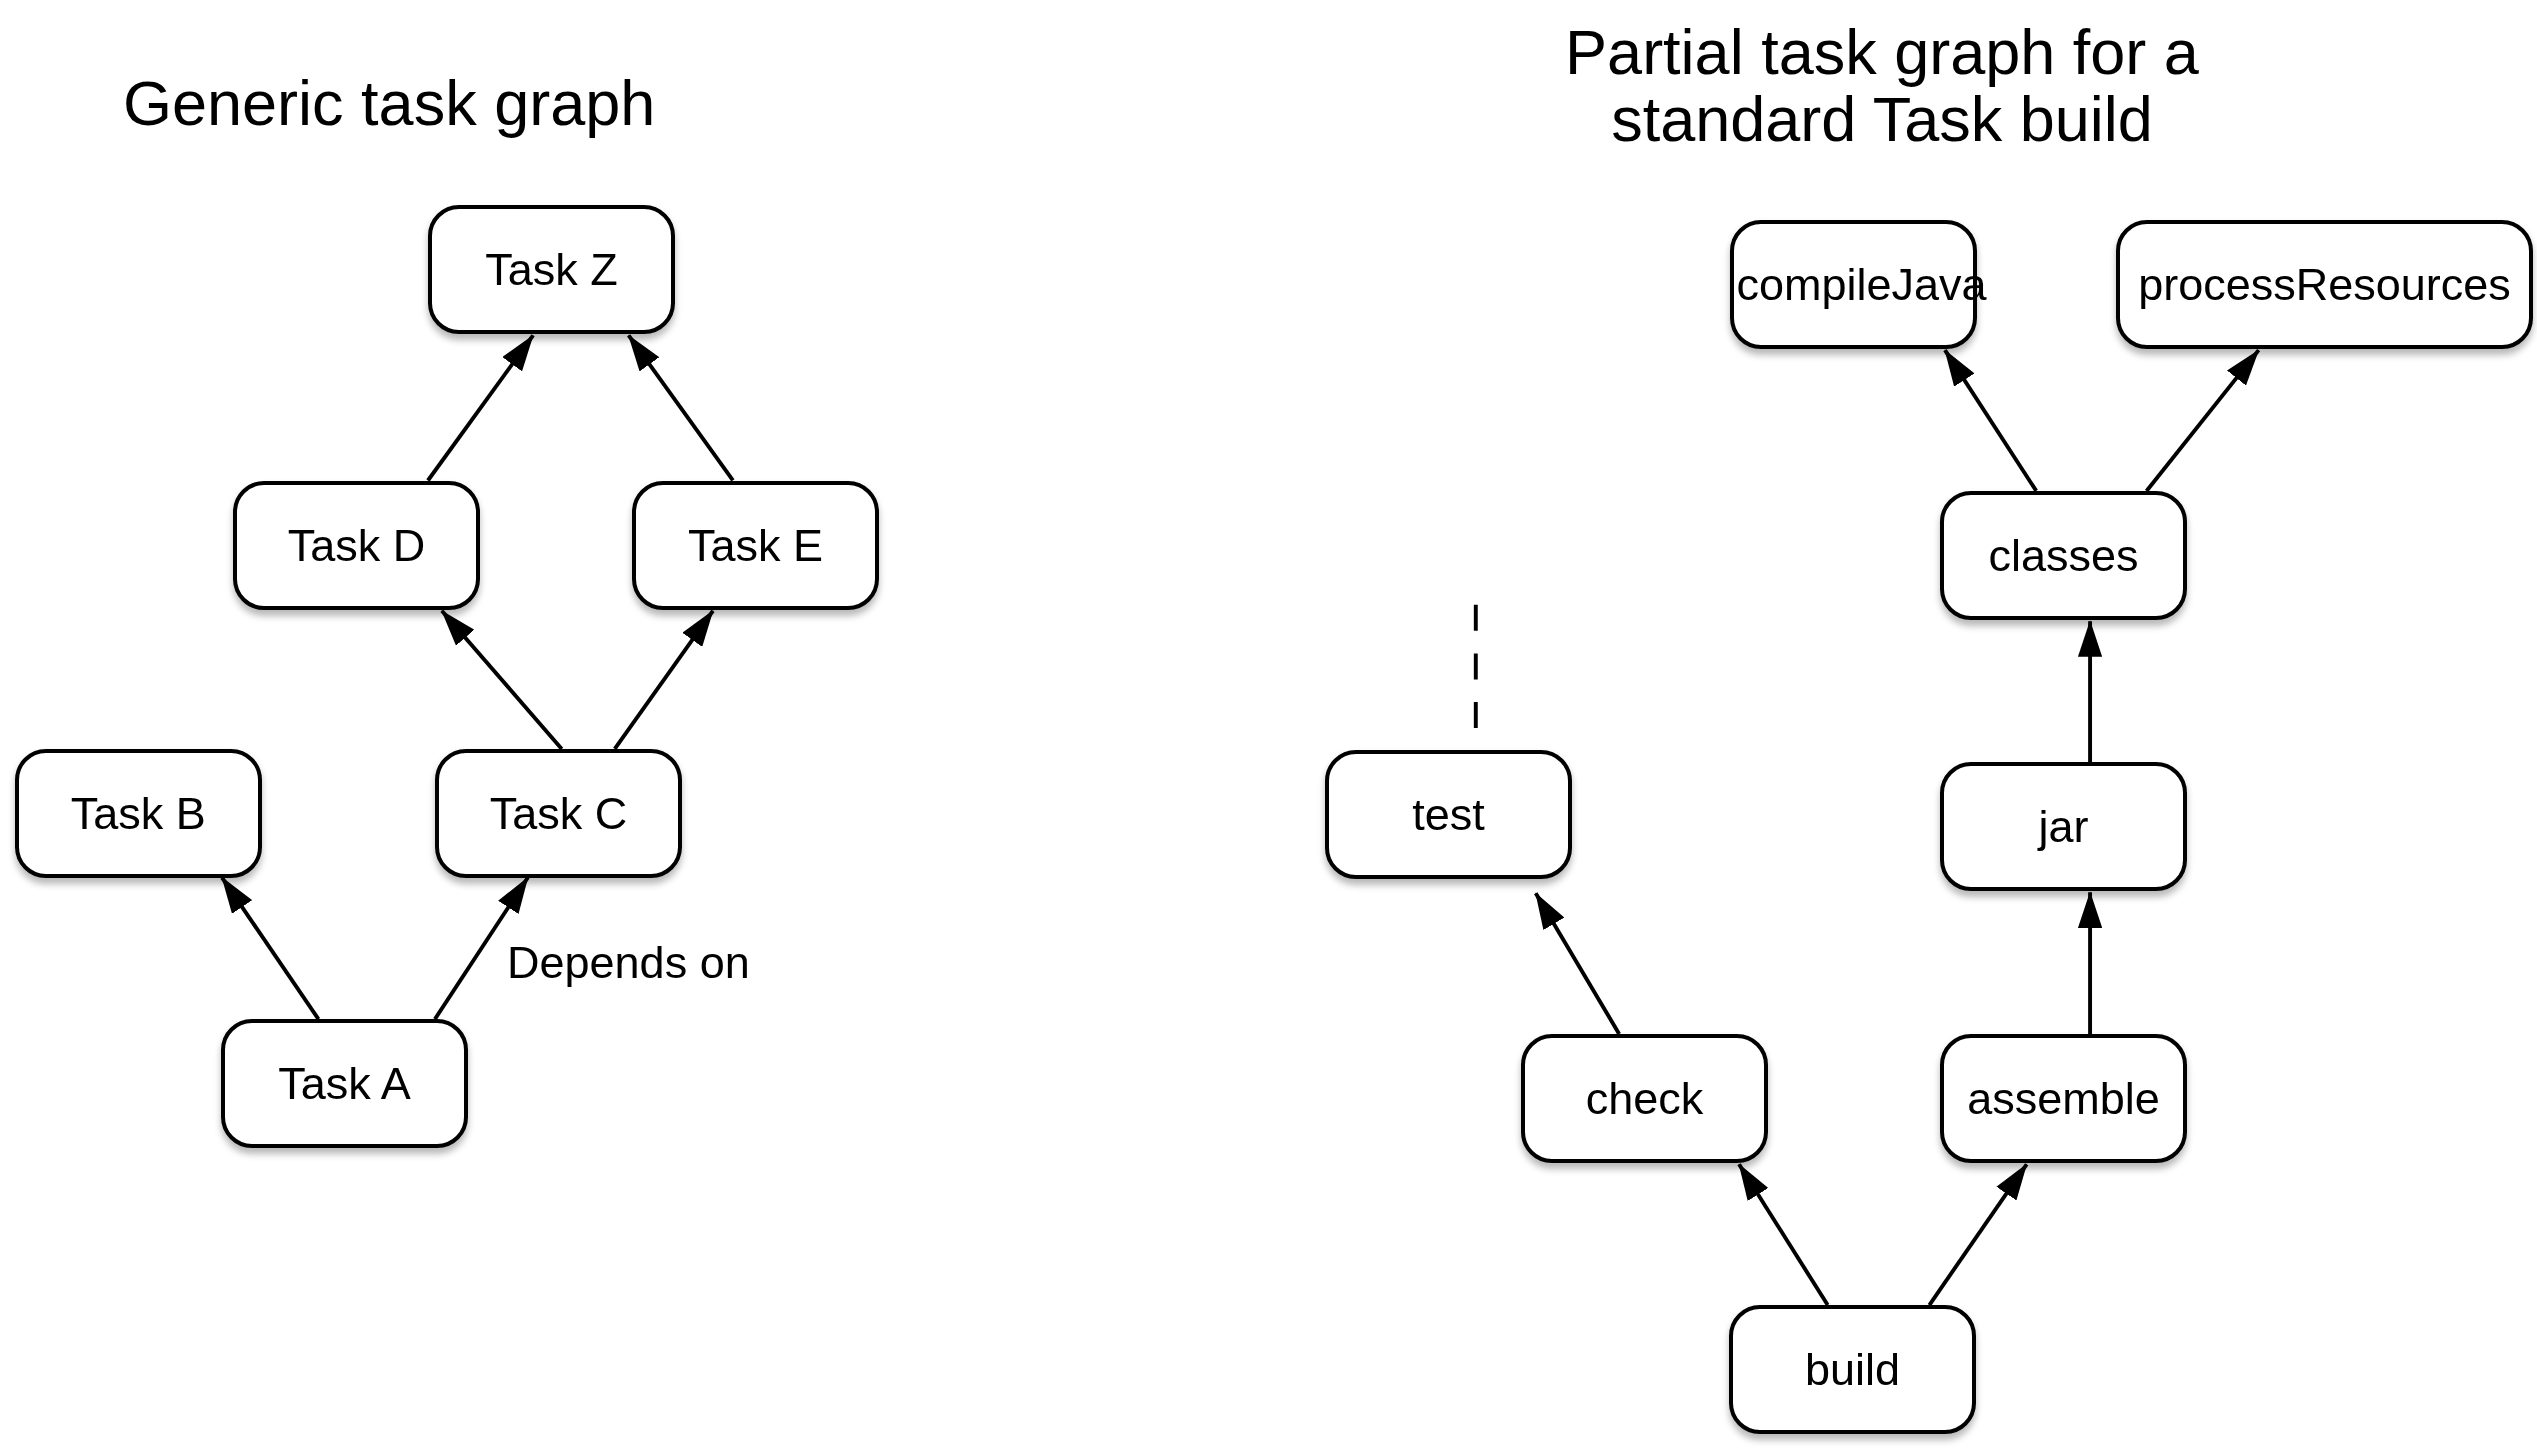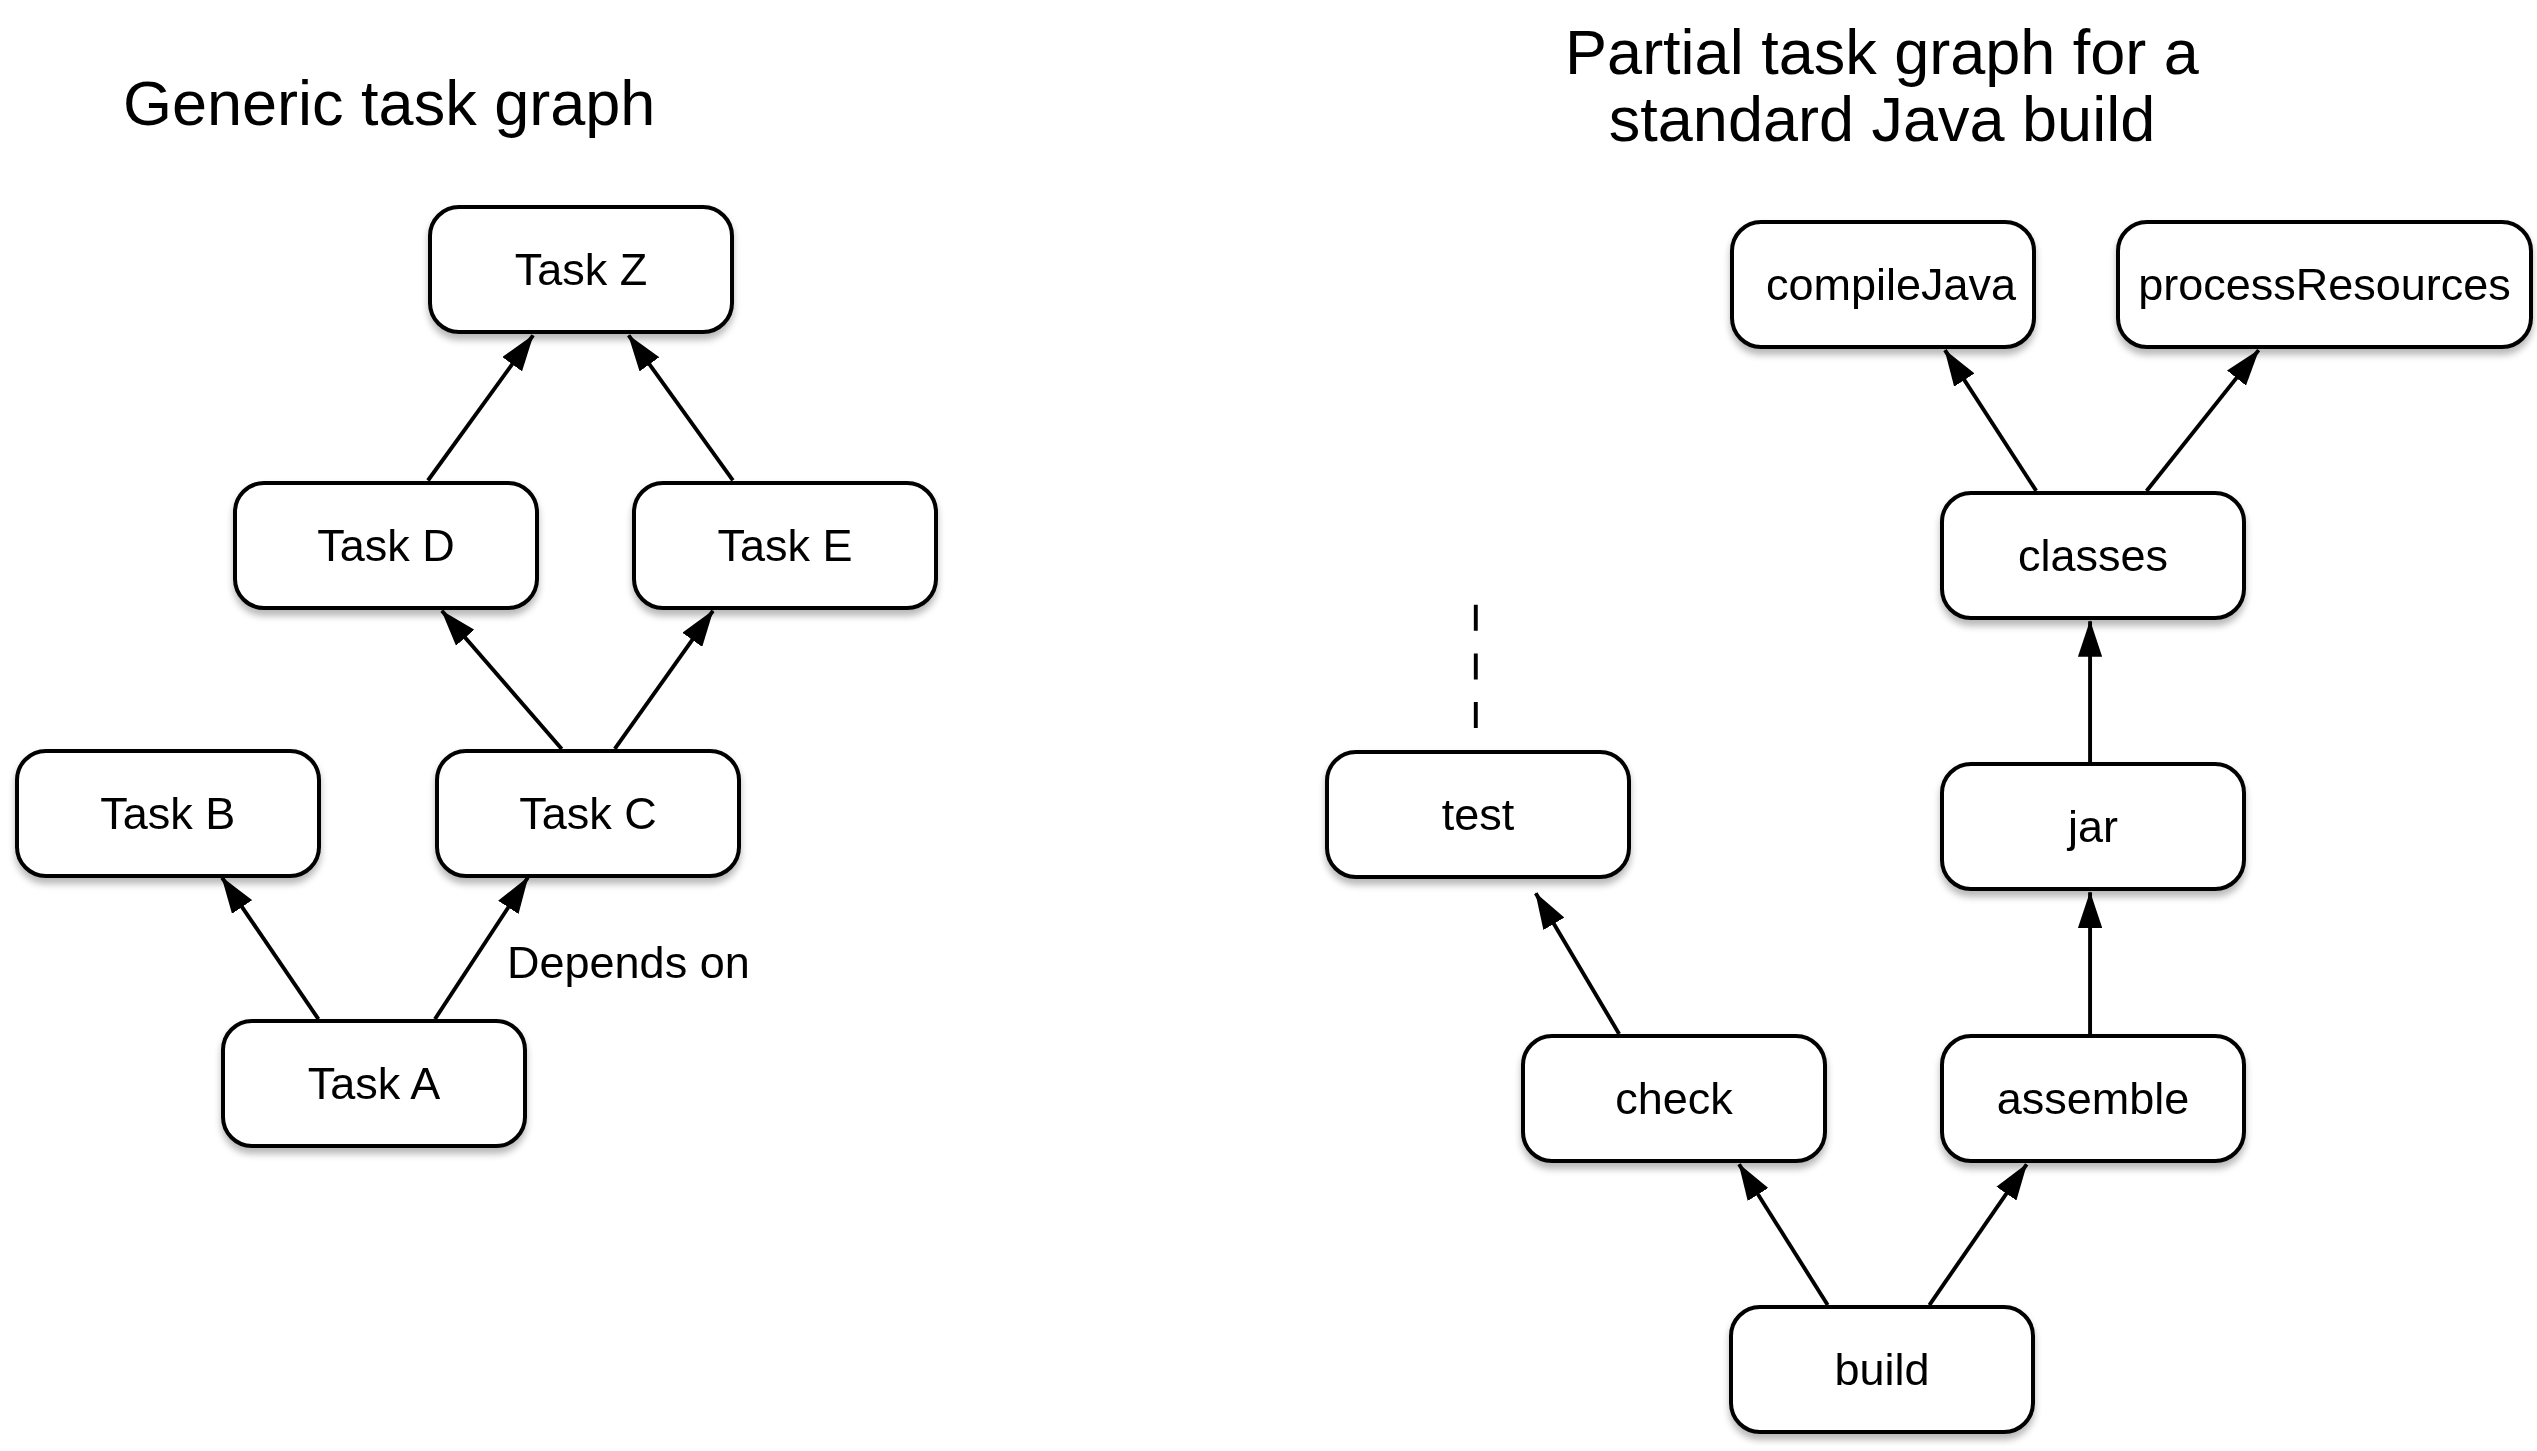--- a/index.html
+++ b/index.html
@@ -25,21 +25,21 @@
     stroke: #000000;
     stroke-width: 4.5;
     fill: none;
   }
   .edge.dashed {
     stroke-dasharray: 30 26;
   }
   .node {
     position: absolute;
     box-sizing: border-box;
-    width: 306px;
+    width: 247px;
     height: 129px;
     background: #ffffff;
     border: 4.3px solid #000000;
     border-radius: 31px;
     box-shadow: 0 5.2px 7.8px rgba(0, 0, 0, 0.28);
     display: flex;
     align-items: center;
     justify-content: center;
     font-size: 45px;
     line-height: 1;
@@ -91,21 +91,21 @@
     <line class="edge" x1="1863" y1="1190" x2="1767" y2="1028" marker-end="url(#arrow)"></line>
     <line class="edge" x1="2103" y1="1502" x2="2001" y2="1340" marker-end="url(#arrow)"></line>
     <line class="edge" x1="2220" y1="1502" x2="2332" y2="1340" marker-end="url(#arrow)"></line>
     <line class="edge dashed" x1="1698" y1="696" x2="1698" y2="876"></line>
   </svg>
 
   <div class="graph-title" style="left:123px; top:70px;">Generic task graph</div>
 
   <div class="graph-title centered" style="left:1477px; top:19px; width:810px;">
     <div>Partial task graph for a</div>
-    <div>standard Java build</div>
+    <div>standard Task build</div>
   </div>
 
   <div class="node" style="left:428px; top:205px;">
     <span>Task Z</span>
   </div>
   <div class="node" style="left:233px; top:481px;">
     <span>Task D</span>
   </div>
   <div class="node" style="left:632px; top:481px;">
     <span>Task E</span>

